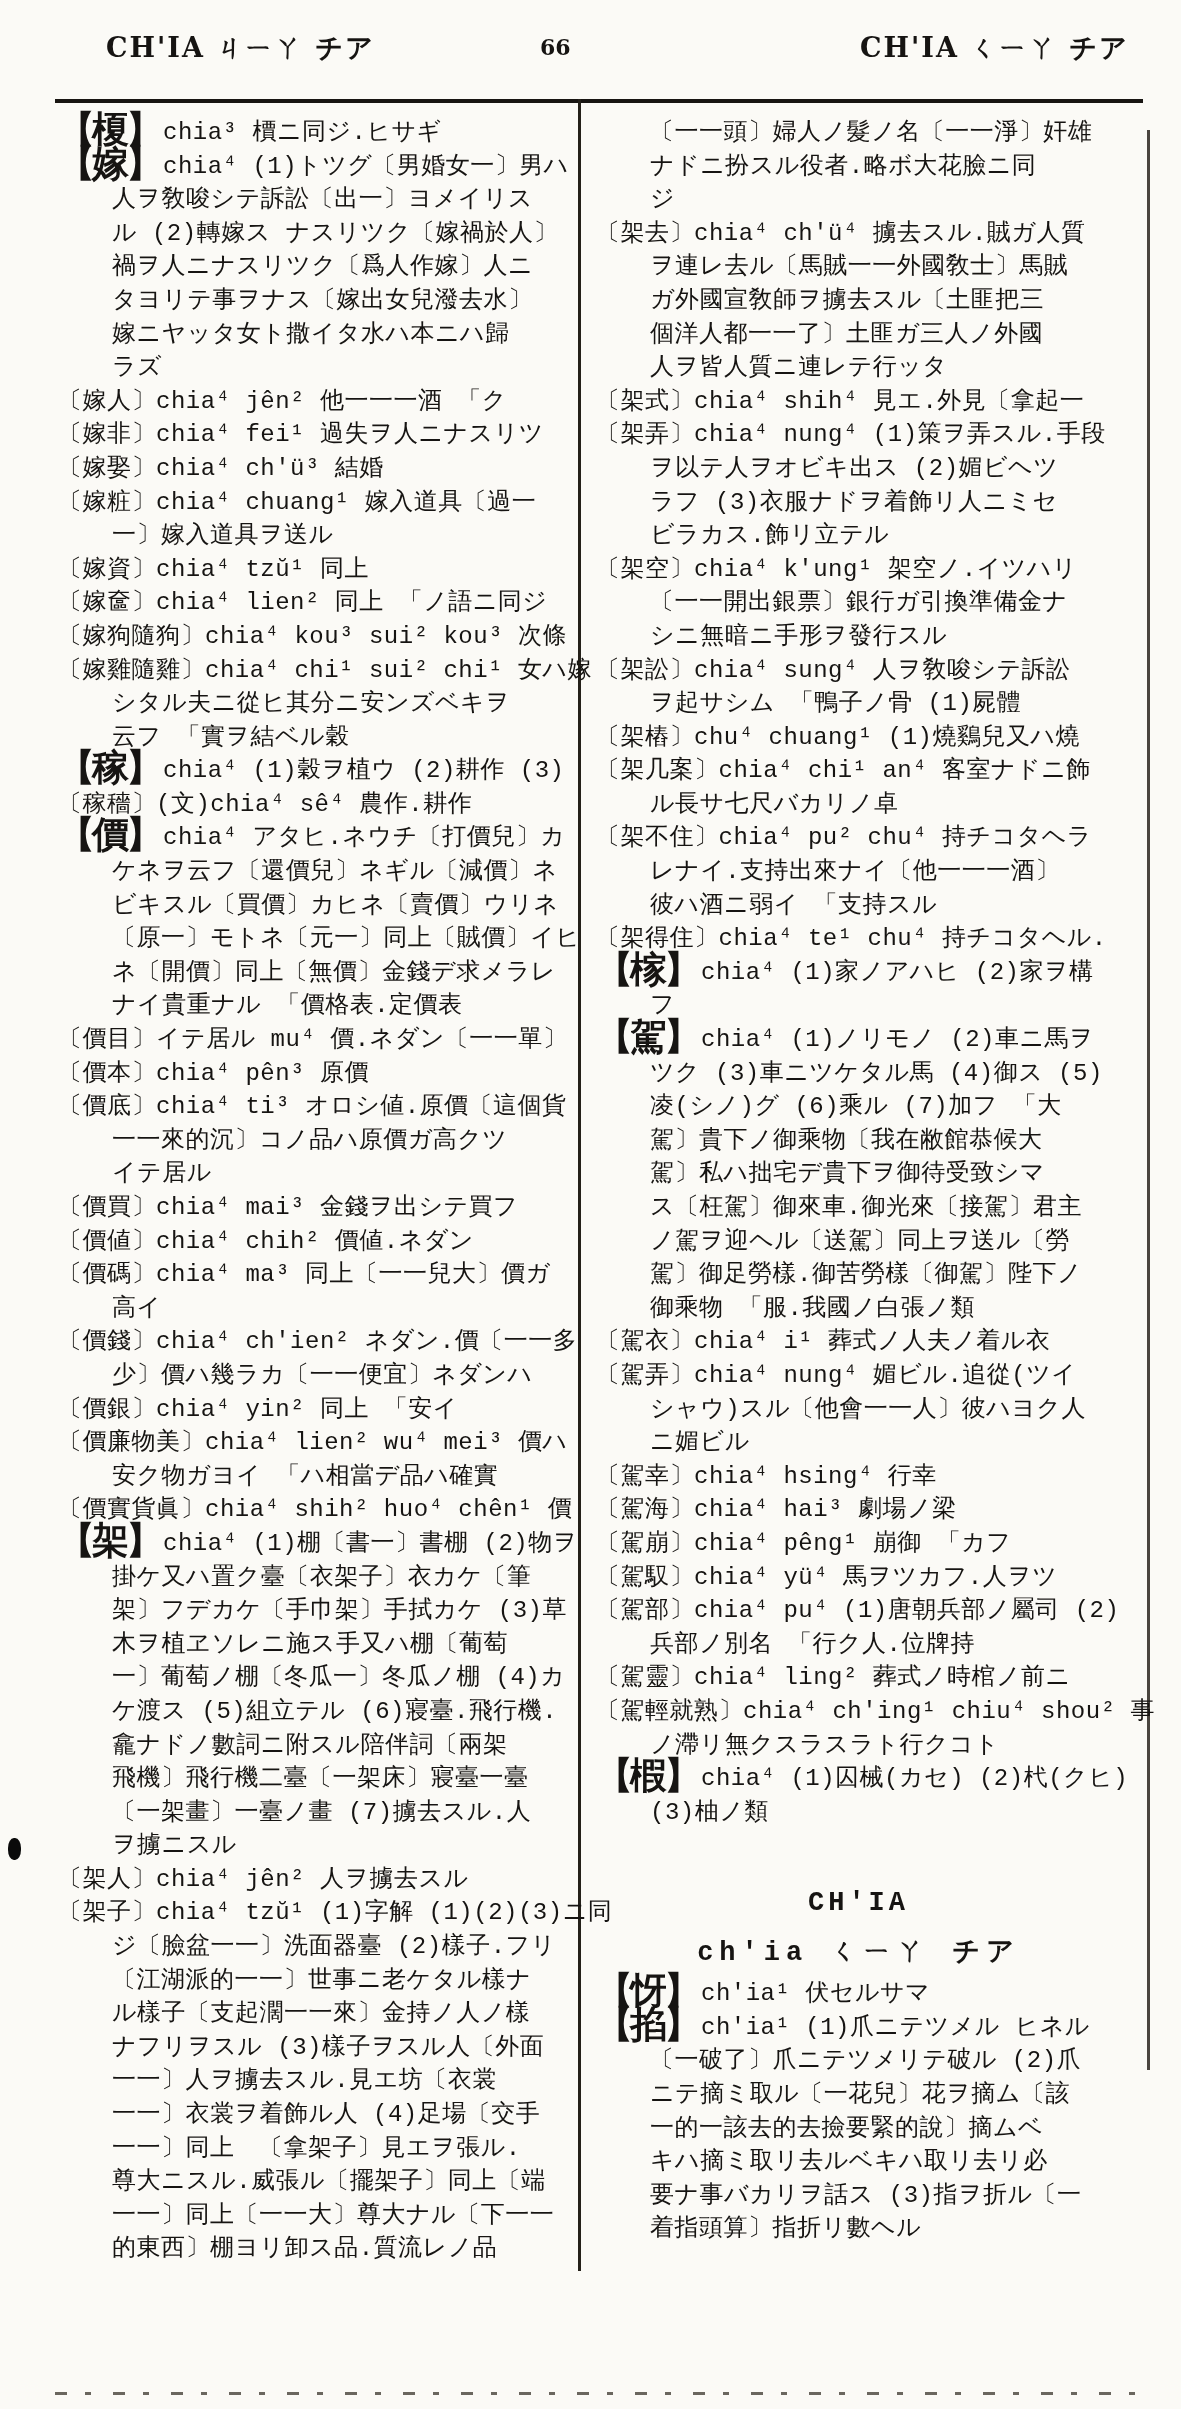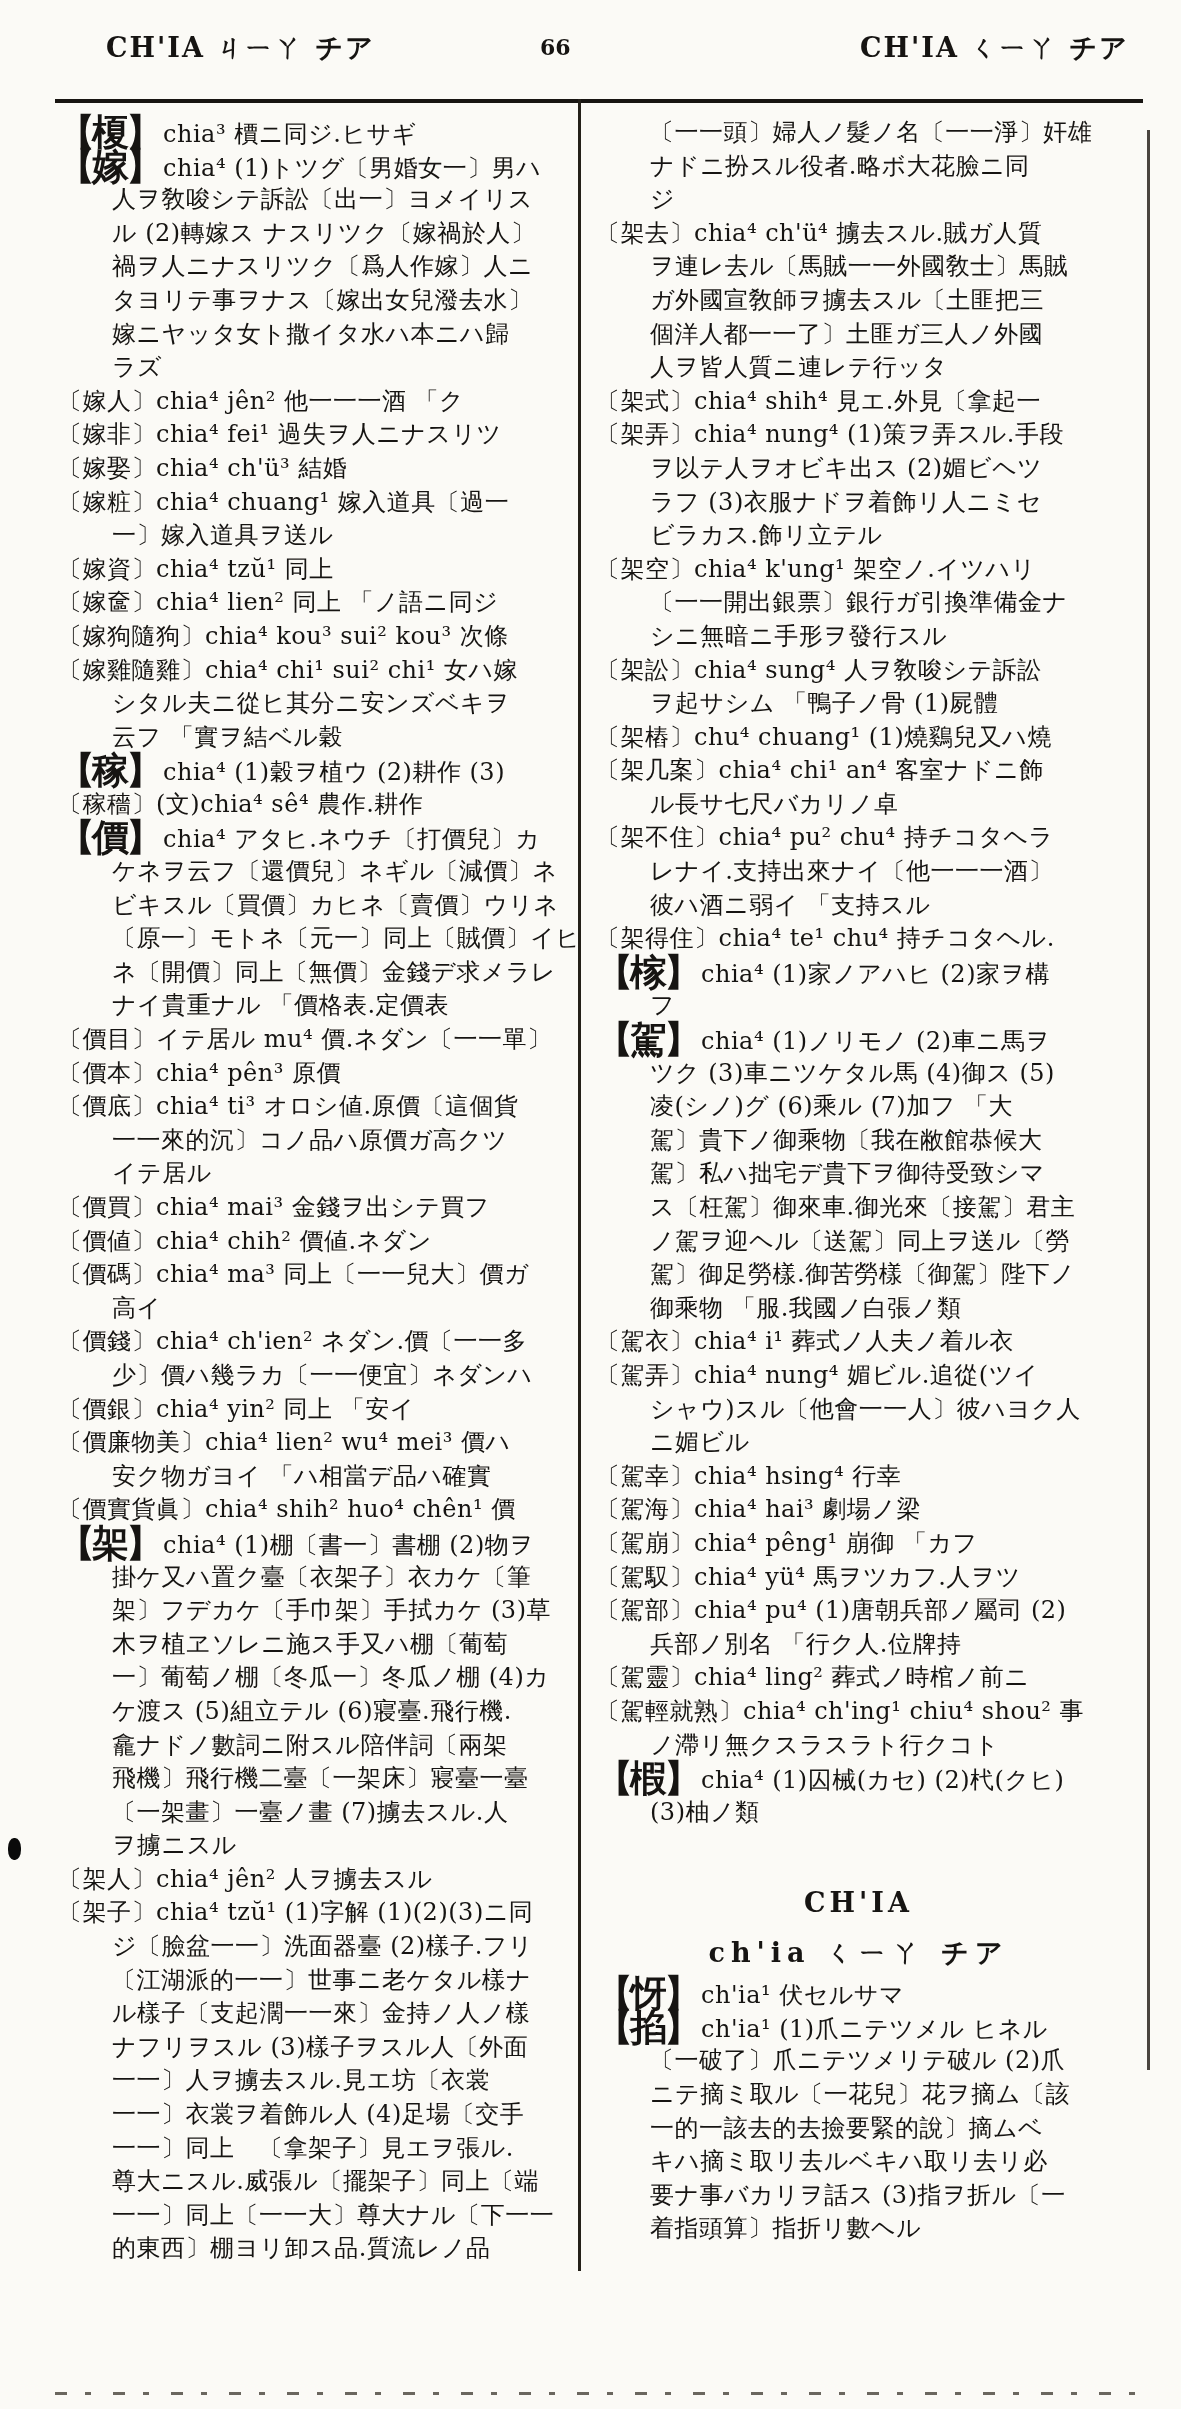--- a/index.html
+++ b/index.html
@@ -8,21 +8,21 @@
     background:#fbfaf6;color:#161412;
     font-family:"DejaVu Serif","Liberation Serif",serif;
     overflow:hidden;
   }
   .hdr-left{position:absolute;left:58px;top:30px;font-size:27px;font-weight:bold;letter-spacing:2px;white-space:nowrap;margin-left:48px;}
   .hdr-page{position:absolute;left:540px;top:34px;width:80px;text-align:left;font-size:22px;font-weight:bold;}
   .hdr-right{position:absolute;left:860px;top:30px;font-size:27px;font-weight:bold;letter-spacing:2px;white-space:nowrap;}
   .rule-top{position:absolute;left:55px;top:99px;width:1088px;height:4px;background:#181512;}
   .vdiv{position:absolute;left:578px;top:99px;width:3px;height:2172px;background:#242019;}
   .redge{position:absolute;left:1147px;top:130px;width:3px;height:1940px;background:#2a251e;opacity:.85;}
-  .col{position:absolute;top:116px;width:525px;}
+  .col{position:absolute;top:116px;width:525px;font-family:Liberation Mono, monospace;}
   #col-left{left:58px;}
   #col-right{left:596px;}
   .ln{height:33.6px;line-height:33.6px;font-size:24px;white-space:nowrap;letter-spacing:0.5px;}
   .ln.i1{padding-left:54px;}
   .bh{font-size:37px;font-weight:bold;letter-spacing:-3px;margin-right:3px;vertical-align:-3px;}
   .ln.c-h1{height:58px;line-height:64px;text-align:center;font-size:27px;font-weight:bold;letter-spacing:4px;}
   .ln.c-h2{height:48px;line-height:48px;text-align:center;font-size:27px;font-weight:bold;letter-spacing:6px;}
   .ln.gap{height:42px;}
   .ink-blob{position:absolute;left:8px;top:1838px;width:13px;height:22px;background:#0a0a0a;border-radius:45%;}
   .edge-artifact{position:absolute;left:55px;top:2392px;width:1100px;height:3px;opacity:.75;

